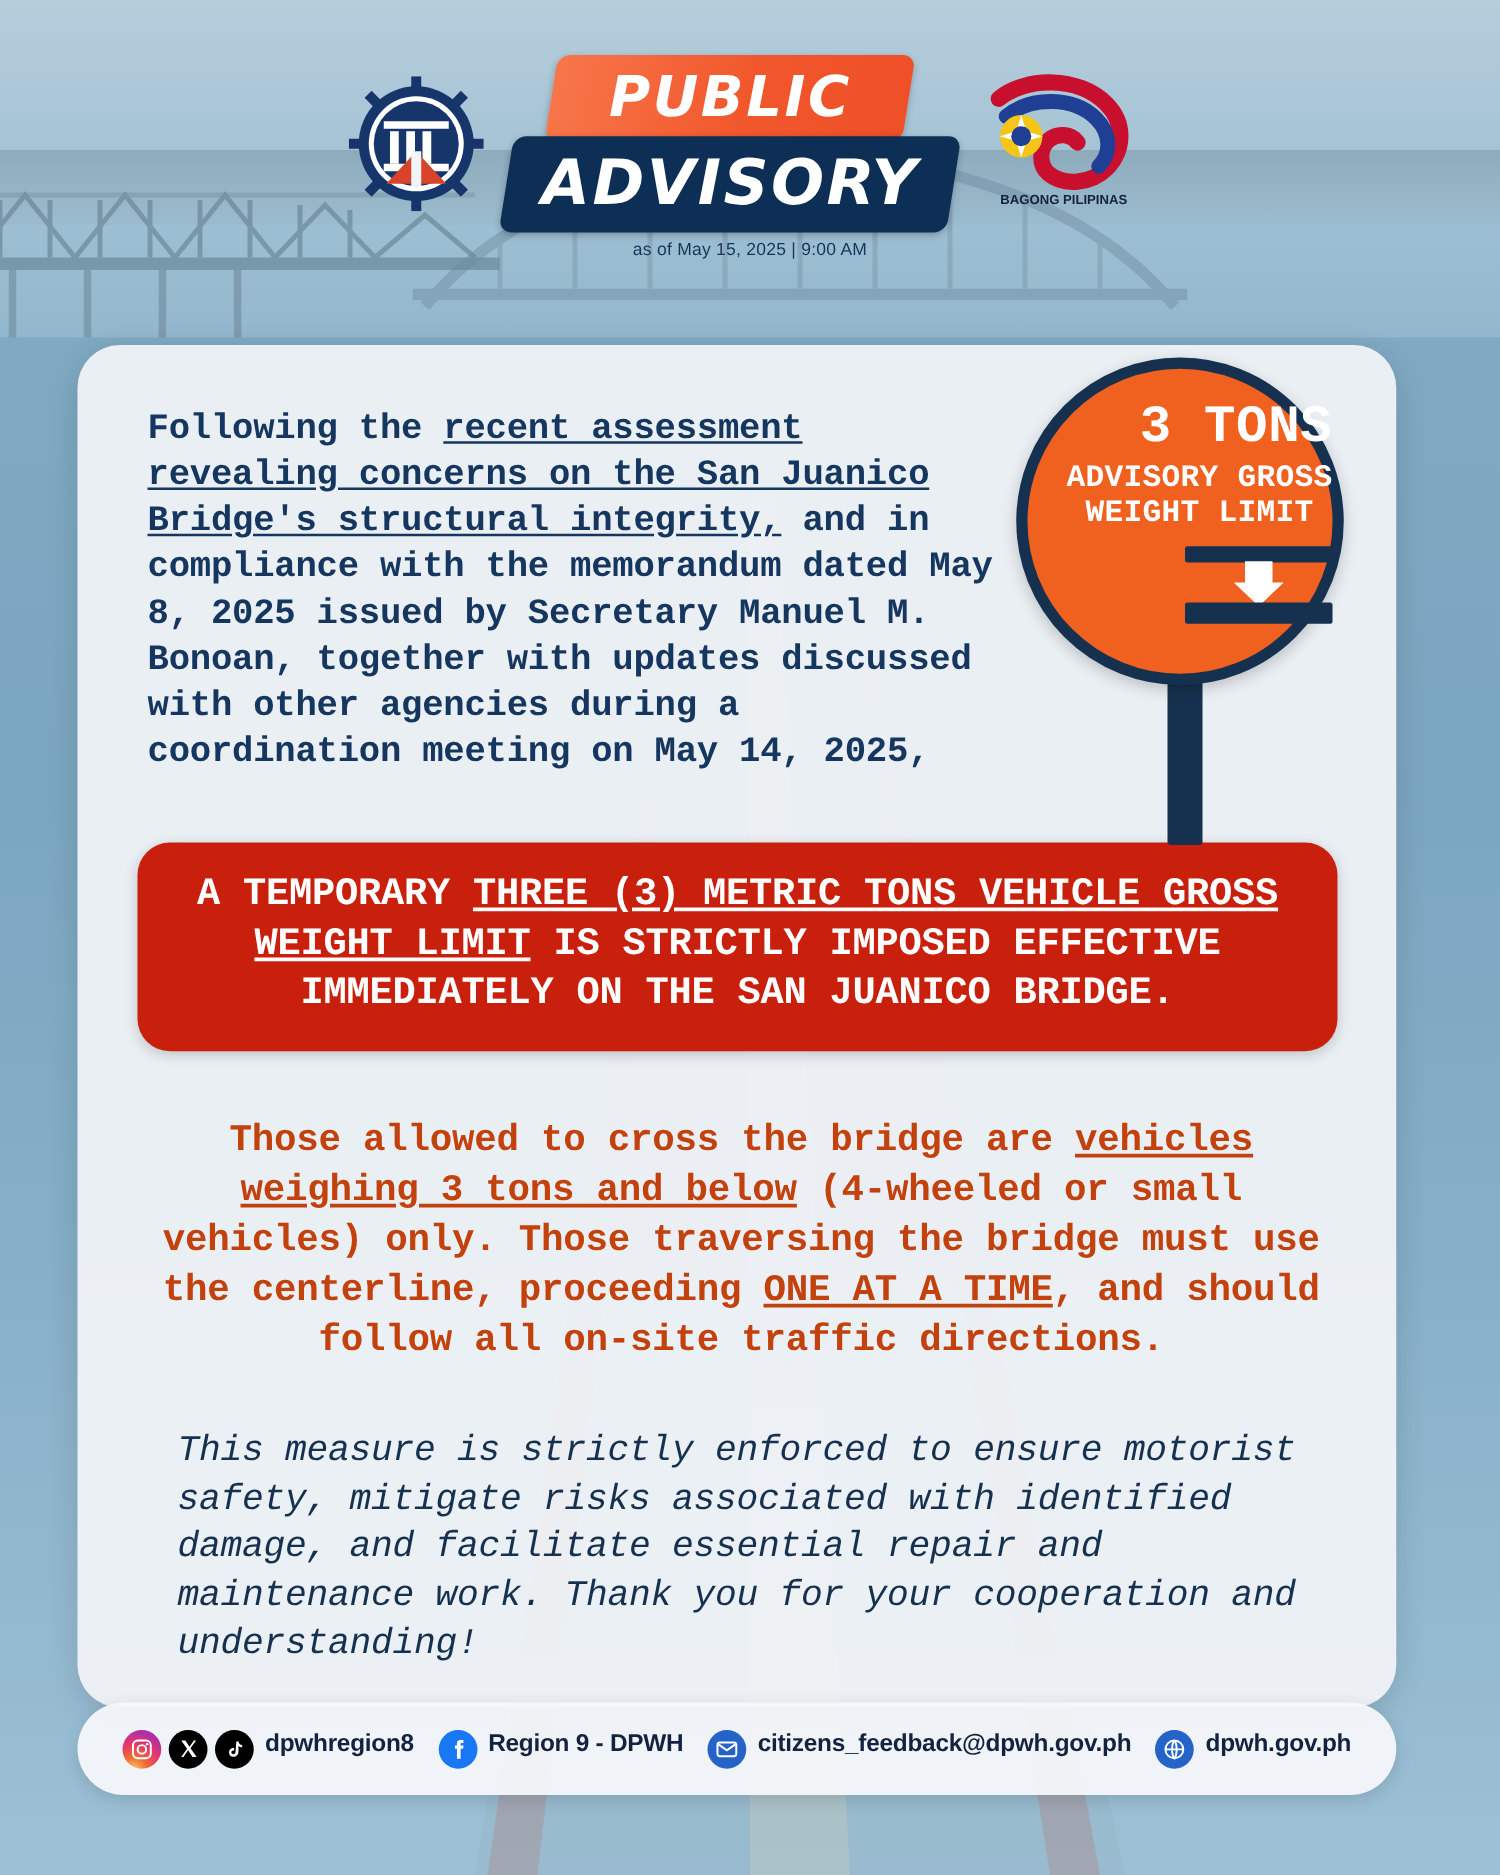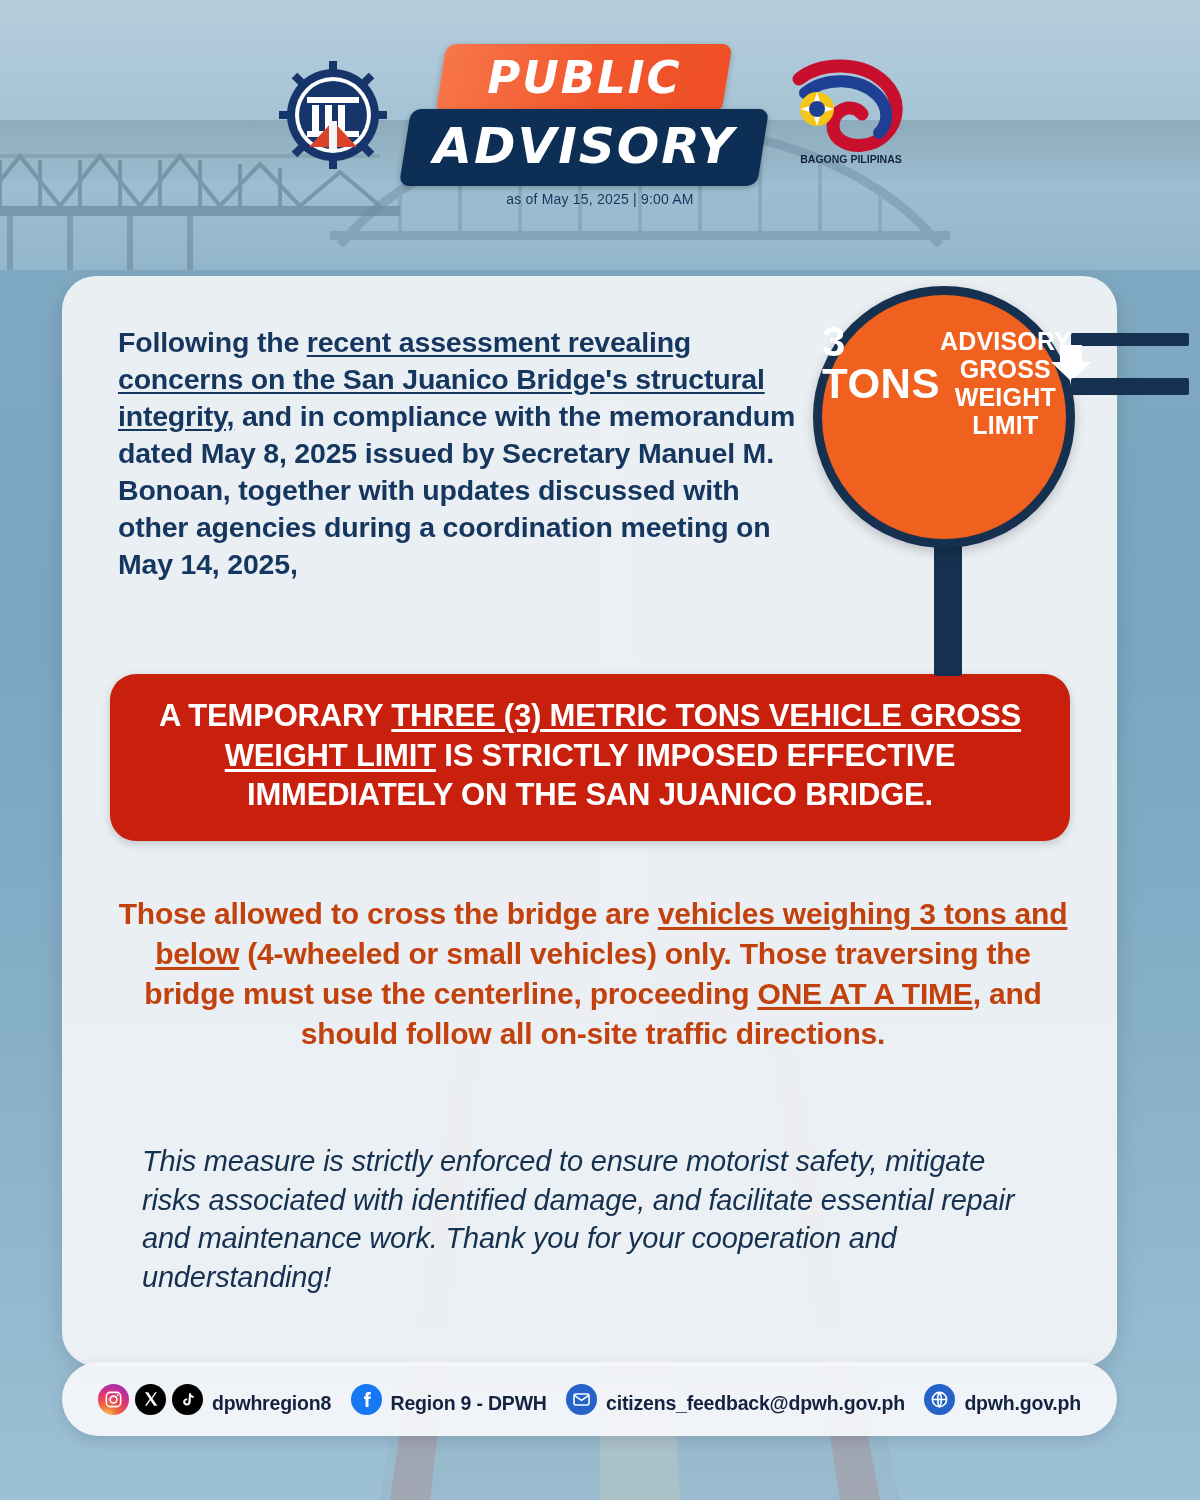--- a/index.html
+++ b/index.html
@@ -135,21 +135,21 @@
     position: absolute;
     left: 62px;
     top: 276px;
     width: 1055px;
     height: 1090px;
     background: rgba(242,244,248,0.93);
     border-radius: 34px;
     z-index: 4;
     box-shadow: 0 6px 24px rgba(0,0,0,0.13);
   }
-  .card-inner { padding: 48px 44px 0 56px; position: relative; height: 100%; }
+  .card-inner { padding: 48px 44px 0 56px; position: relative; height: 100%; font-family: Liberation Mono, monospace; }
 
   .para-intro {
     color: #15365e;
     font-size: 28.5px;
     font-weight: bold;
     line-height: 1.30;
     width: 690px;
     letter-spacing: -0.2px;
   }
   .para-intro u { text-decoration: underline; text-underline-offset: 3px; }
@@ -173,22 +173,22 @@
     border-radius: 3px;
   }
   .sign-circle {
     position: relative;
     width: 262px;
     height: 262px;
     border-radius: 50%;
     background: #f0601f;
     border: 9px solid #16314f;
     display: flex;
-    flex-direction: row;
-    align-items: flex-start;
+    flex-direction: column;
+    align-items: flex-end;
     justify-content: flex-start;
     padding-top: 26px;
     z-index: 2;
     box-shadow: 0 4px 12px rgba(0,0,0,0.2);
   }
   .sign-tons {
     color: #fff;
     font-size: 42px;
     font-weight: bold;
     letter-spacing: 0.5px;
@@ -286,21 +286,21 @@
     height: 74px;
     background: rgba(244,246,249,0.95);
     border-radius: 37px;
     display: flex;
     align-items: center;
     justify-content: space-between;
     padding: 0 36px;
     z-index: 5;
     box-shadow: 0 4px 14px rgba(0,0,0,0.12);
   }
-  .fgroup { display: flex; align-items: flex-end; gap: 9px; }
+  .fgroup { display: flex; align-items: flex-start; gap: 9px; }
   .fgroup .label { color: #13233f; font-size: 19.5px; font-weight: bold; letter-spacing: -0.2px; }
   .ico { width: 31px; height: 31px; border-radius: 50%; display: inline-flex; align-items: center; justify-content: center; flex: none; }
   .ico svg { display: block; }
   .ico-ig { background: radial-gradient(circle at 28% 105%, #fdd36a 0%, #f06a35 28%, #e4376c 55%, #b52fa0 78%, #7a33c4 100%); }
   .ico-x { background: #000; }
   .ico-tt { background: #000; }
   .ico-fb { background: #1877f2; }
   .ico-mail { background: #2563c9; }
   .ico-web { background: #2563c9; }
 

